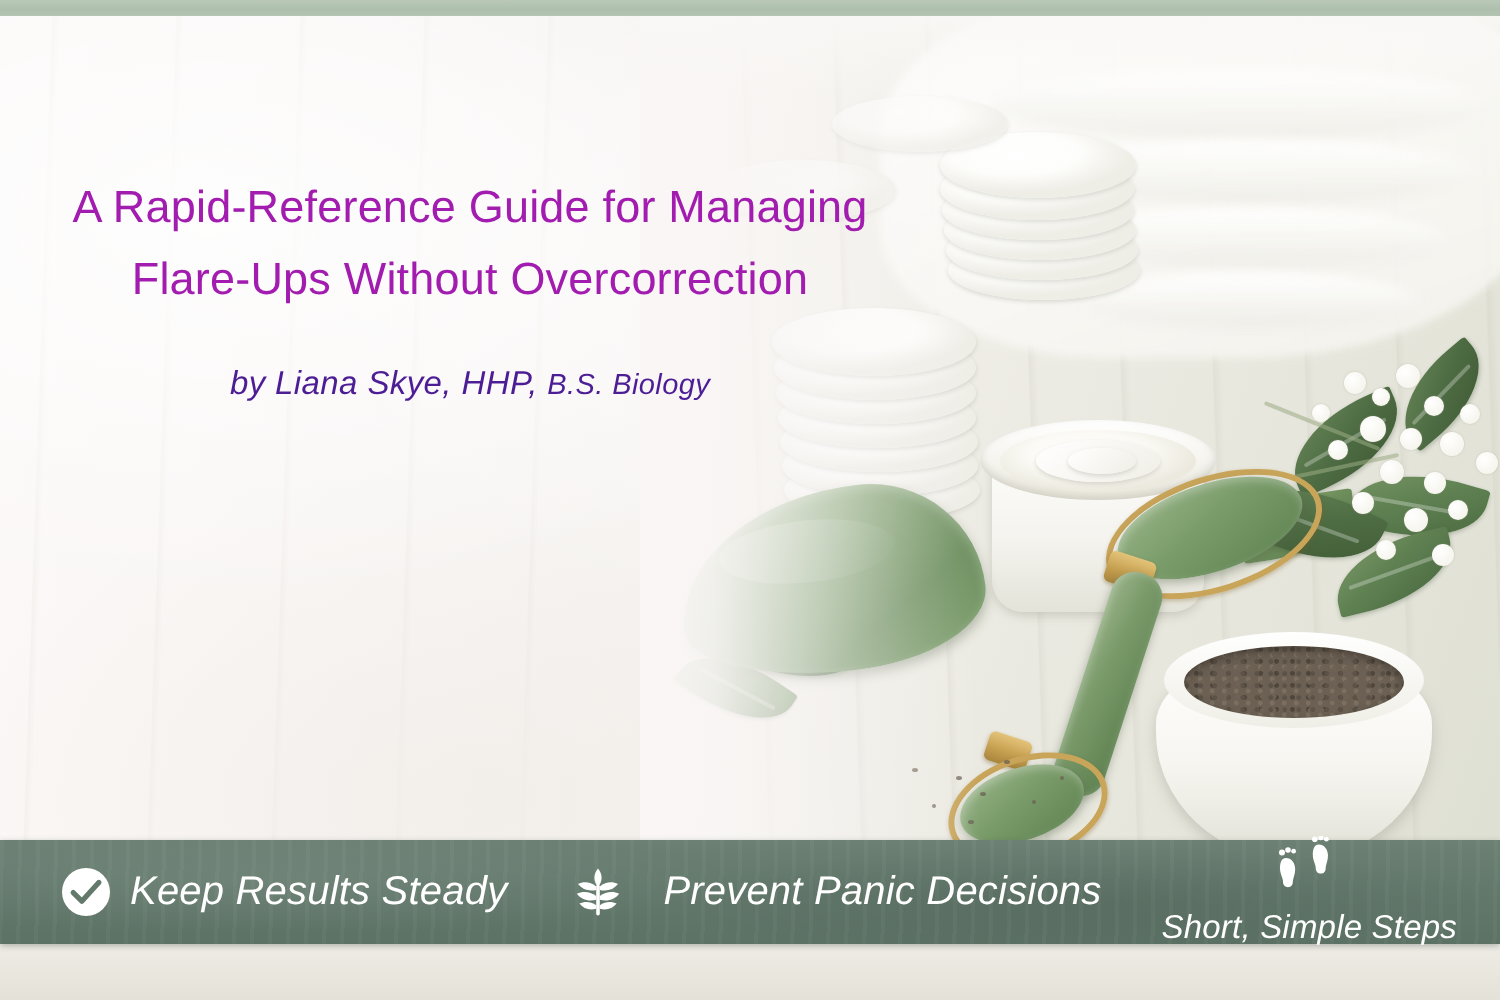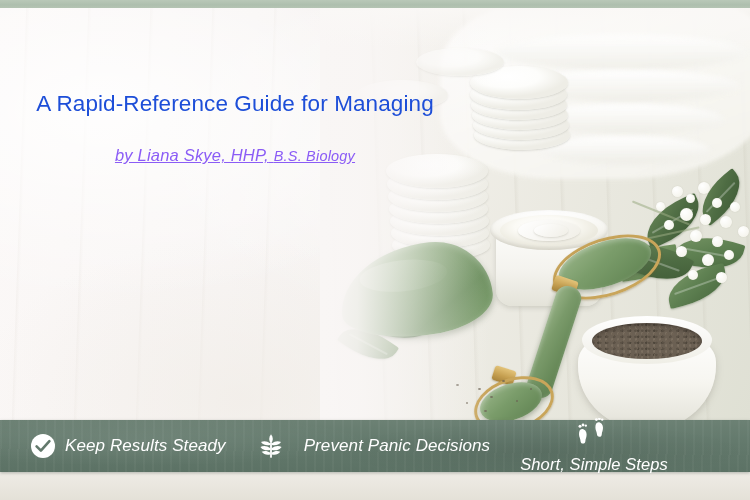--- a/index.html
+++ b/index.html
@@ -232,37 +232,36 @@
     font-size:58px;
     line-height:1.0;
     text-align:center;
     letter-spacing:.5px;
     margin:0;
     font-weight:400;
   }
   .title .line2{display:block;margin-top:12px;}
   .subtitle{
     font-family:"Liberation Sans", sans-serif;
-    color:#1d4ed8;
+    color:#a21caf;
     font-size:22.5px;
     line-height:1.62;
     text-align:center;
     margin:34px 0 0 0;
     font-weight:400;
     letter-spacing:.1px;
   }
   .byline{
     font-family:"Liberation Sans", sans-serif;
     font-style:italic;
-    color:#8b5cf6;
+    color:#4c1d95;
     font-size:16.5px;
     margin:24px 0 0 0;
     text-align:right;
     letter-spacing:.2px;
-    text-decoration:underline;
   }
   .byline .cred{font-size:14.5px;}
 
   
   .bottom-bar{
     position:absolute;left:0;top:420px;width:750px;height:52px;z-index:70;
     background:linear-gradient(180deg,#6c8174 0%,#63796c 45%,#5c7265 100%);
     display:flex;align-items:center;
     box-shadow:0 1px 3px rgba(60,75,65,.35);
   }
@@ -278,21 +277,21 @@
     position:absolute;left:0;top:472px;width:750px;height:28px;z-index:65;
     background:linear-gradient(180deg,#efece6 0%,#e9e6de 55%,#e4e1d8 100%);
   }
   .feature{
     display:flex;align-items:center;gap:9px;position:relative;z-index:2;
   }
   .feature-label{
     font-family:"Liberation Sans", sans-serif;
     font-style:italic;
     color:#ffffff;
-    font-size:17px;
+    font-size:20px;
     white-space:nowrap;
     letter-spacing:.1px;
   }
   .feature.f3 .feature-label{font-size:16.5px;}
   .f1{margin-left:30px;}
   .f2{margin-left:30px;gap:18px;}
   .f3{margin-left:30px;flex-direction:column;}
   .ficon{display:block;flex:none;}
 </style>
 </head>
@@ -429,20 +428,21 @@
 
     <div class="fade-top"></div>
     <div class="fade-left"></div>
   </div>
 
   <div class="textwrap">
     <h1 class="title">
     </h1>
     <p class="subtitle">
       <span>A Rapid-Reference Guide for Managing</span><br>
+      <span>Flare-Ups Without Overcorrection</span>
     </p>
     <p class="byline">
       <span>by Liana Skye, HHP,</span>
       <span class="cred">B.S. Biology</span>
     </p>
   </div>
 
   <div class="bottom-strip"></div>
 
   <div class="bottom-bar">

